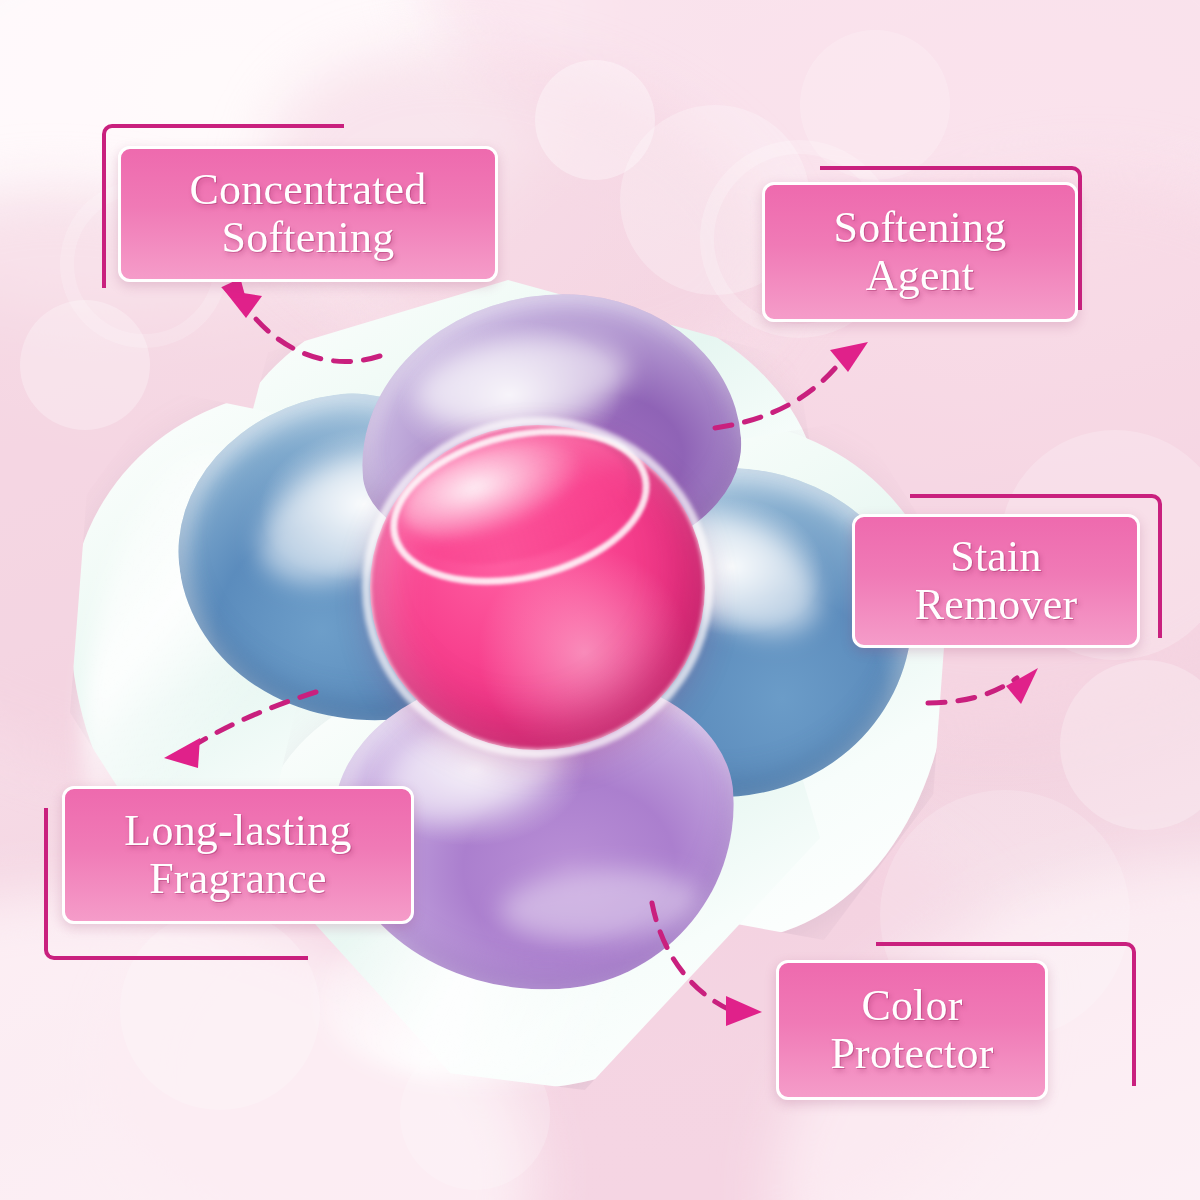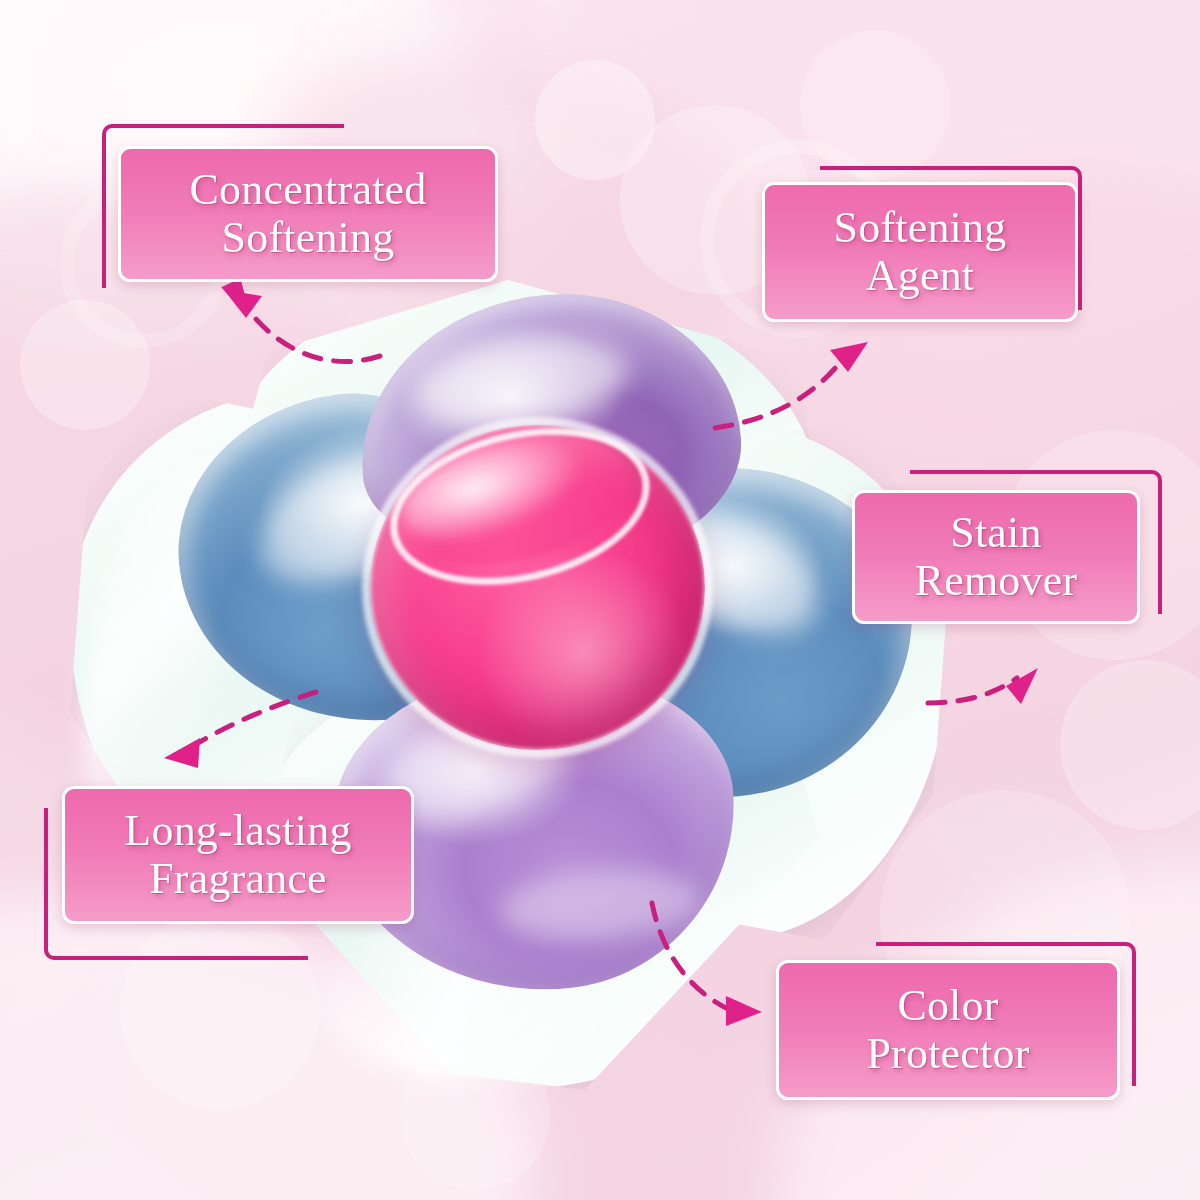--- a/index.html
+++ b/index.html
@@ -312,37 +312,37 @@
   </div>
 
   <div class="callout" style="left:762px; top:166px; width:320px; height:180px;">
     <div class="bracket" style="left:58px; top:0px; width:258px; height:140px; border-top-width:4px; border-right-width:4px; border-top-right-radius:10px;"></div>
     <div class="label-box" style="left:0px; top:16px; width:316px; height:140px;">
       <span class="label-text">Softening
 Agent</span>
     </div>
   </div>
 
-  <div class="callout" style="left:842px; top:470px; width:320px; height:166px;">
+  <div class="callout" style="left:842px; top:494px; width:320px; height:166px;">
     <div class="bracket" style="left:68px; top:0px; width:248px; height:140px; border-top-width:4px; border-right-width:4px; border-top-right-radius:10px;"></div>
     <div class="label-box" style="left:10px; top:20px; width:288px; height:134px;">
       <span class="label-text">Stain
 Remover</span>
     </div>
   </div>
 
   <div class="callout" style="left:44px; top:780px; width:380px; height:176px;">
     <div class="bracket" style="left:0px; top:28px; width:260px; height:148px; border-bottom-width:4px; border-left-width:4px; border-bottom-left-radius:10px;"></div>
     <div class="label-box" style="left:18px; top:6px; width:352px; height:138px;">
       <span class="label-text">Long-lasting
 Fragrance</span>
     </div>
   </div>
 
   <div class="callout" style="left:764px; top:942px; width:380px; height:180px;">
     <div class="bracket" style="left:112px; top:0px; width:256px; height:140px; border-top-width:4px; border-right-width:4px; border-top-right-radius:10px;"></div>
-    <div class="label-box" style="left:12px; top:18px; width:344px; height:140px;">
+    <div class="label-box" style="left:12px; top:18px; width:272px; height:140px;">
       <span class="label-text">Color
 Protector</span>
     </div>
   </div>
 
 </div>
 
 </body></html>

